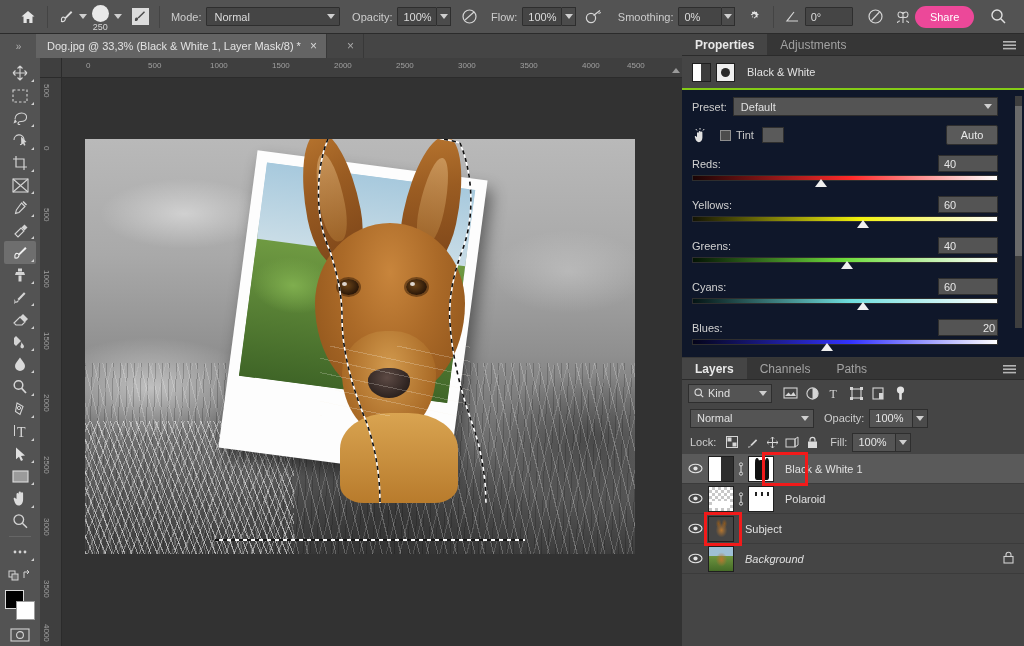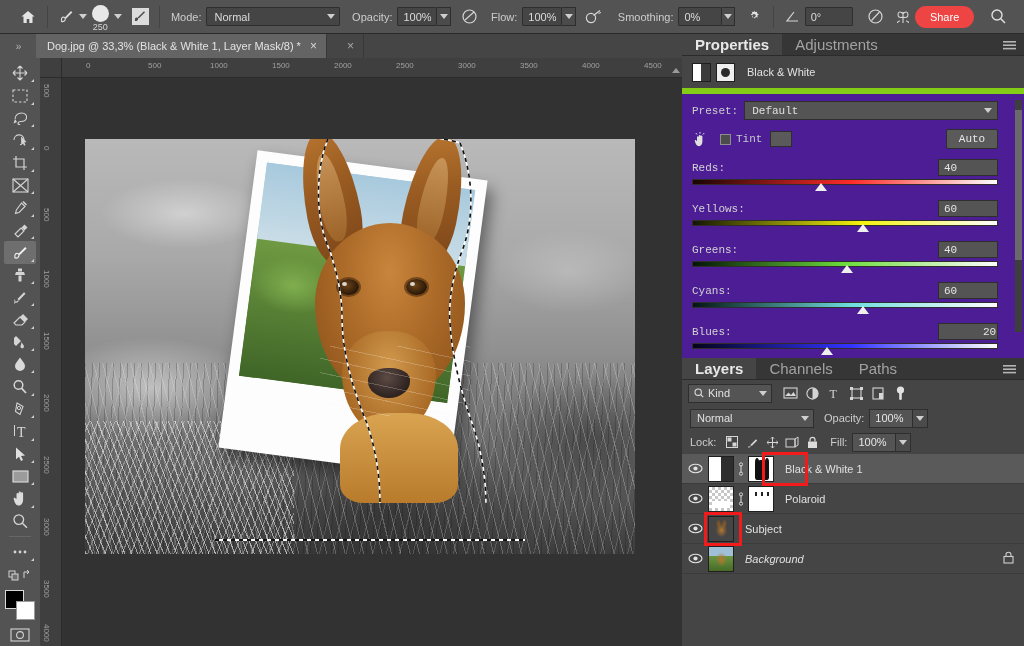--- a/index.html
+++ b/index.html
@@ -40,21 +40,21 @@
     border-radius:1px;
   }
   .select {
     background:#454545; border:1px solid #2e2e2e; height:19px;
     display:flex; align-items:center; justify-content:space-between;
     padding:0 4px 0 7px; color:#dcdcdc; border-radius:1px;
   }
   .spin { width:15px; height:19px; background:#4b4b4b; border:1px solid #2e2e2e;
     border-left:none; display:flex; align-items:center; justify-content:center; }
   .share-btn {
-    background:#ef4444; color:#fff; border-radius:11px;
+    background:#ec4899; color:#fff; border-radius:11px;
     height:22px; padding:0 15px; display:flex; align-items:center;
     font-size:11px; margin-left:auto;
   }
   .search-ico { margin:0 14px 0 12px; }
 
   
   .tabbar {
     position:absolute; left:0; top:34px; width:1024px; height:24px;
     background:#454545; display:flex; align-items:flex-end;
   }
@@ -221,34 +221,34 @@
     position:absolute; left:205px; top:-8px; width:210px; height:372px;
     pointer-events:none;
   }
 
   
   .right { position:absolute; left:682px; top:34px; width:342px; height:612px; background:#454545; }
   .panel-tabs {
     height:22px; background:#363636; display:flex; align-items:stretch;
     border-bottom:1px solid #2b2b2b; position:relative;
   }
-  .ptab { display:flex; align-items:center; padding:0 13px; font-size:15px; color:#a2a2a2; }
+  .ptab { display:flex; align-items:center; padding:0 13px; font-size:12px; color:#a2a2a2; }
   .ptab.active { background:#454545; color:#e8e8e8; font-weight:bold; }
   .panel-menu { position:absolute; right:8px; top:6px; color:#b5b5b5; }
 
   .prop-body { background:#454545; padding:0; }
   .bw-head { display:flex; align-items:center; height:32px; padding:0 10px; }
   .bw-ico { width:19px;height:19px; margin-right:5px; border:1px solid #1f1f1f; }
   .bw-ico.half { background:linear-gradient(90deg,#fff 50%, #3c3c3c 50%); }
   .bw-ico.circ { background:#efefef; display:flex;align-items:center;justify-content:center; }
   .bw-ico.circ i { width:9px;height:9px;border-radius:50%;background:#2a2a2a; display:block; }
   .bw-title { margin-left:7px; color:#e2e2e2; font-size:11px; }
 
-  .prop-scroll { position:relative; background:#4c1d95; padding:7px 10px 4px 10px;
-    border-top:6px solid #84cc16;font-family:Liberation Mono, monospace; }
+  .prop-scroll { position:relative; background:#0f172a; padding:7px 10px 4px 10px;
+    border-top:2px solid #84cc16; }
   .row-preset { display:flex; align-items:center; margin-bottom:8px; }
   .preset-sel { flex:1; height:19px; background:#545454; border:1px solid #2e2e2e;
     display:flex; align-items:center; justify-content:space-between; padding:0 5px 0 7px;
     color:#e0e0e0; }
   .row-tint { display:flex; align-items:center; margin-bottom:9px; height:22px; }
   .hand-ico { width:22px; display:flex; align-items:center; }
   .chk { width:11px;height:11px;border:1px solid #8d8d8d; background:#4c4c4c; margin:0 5px 0 6px; }
   .tint-swatch { width:22px;height:16px;background:#5a5a5a;border:1px solid #2e2e2e; margin-left:8px; }
   .auto-btn { margin-left:auto; width:52px;height:20px; background:#5a5a5a;
     border:1px solid #2e2e2e; display:flex;align-items:center;justify-content:center;
@@ -655,21 +655,21 @@
   <div class="ruler-h">
     <span class="rt-h" style="left:24px">0</span>
     <span class="rt-h" style="left:86px">500</span>
     <span class="rt-h" style="left:148px">1000</span>
     <span class="rt-h" style="left:210px">1500</span>
     <span class="rt-h" style="left:272px">2000</span>
     <span class="rt-h" style="left:334px">2500</span>
     <span class="rt-h" style="left:396px">3000</span>
     <span class="rt-h" style="left:458px">3500</span>
     <span class="rt-h" style="left:520px">4000</span>
-    <span class="rt-h" style="left:582px">4500</span>
+    <span class="rt-h" style="left:565px">4500</span>
     <span class="ruler-arrow">
       <svg width="8" height="5" viewBox="0 0 8 5">
           <path d="M4 0l4 5H0z" fill="#9a9a9a"></path>
         </svg>
     </span>
   </div>
   <div class="ruler-v">
     <span class="rt-v" style="top:6px">500</span>
     <span class="rt-v" style="top:68px">0</span>
     <span class="rt-v" style="top:130px">500</span>

